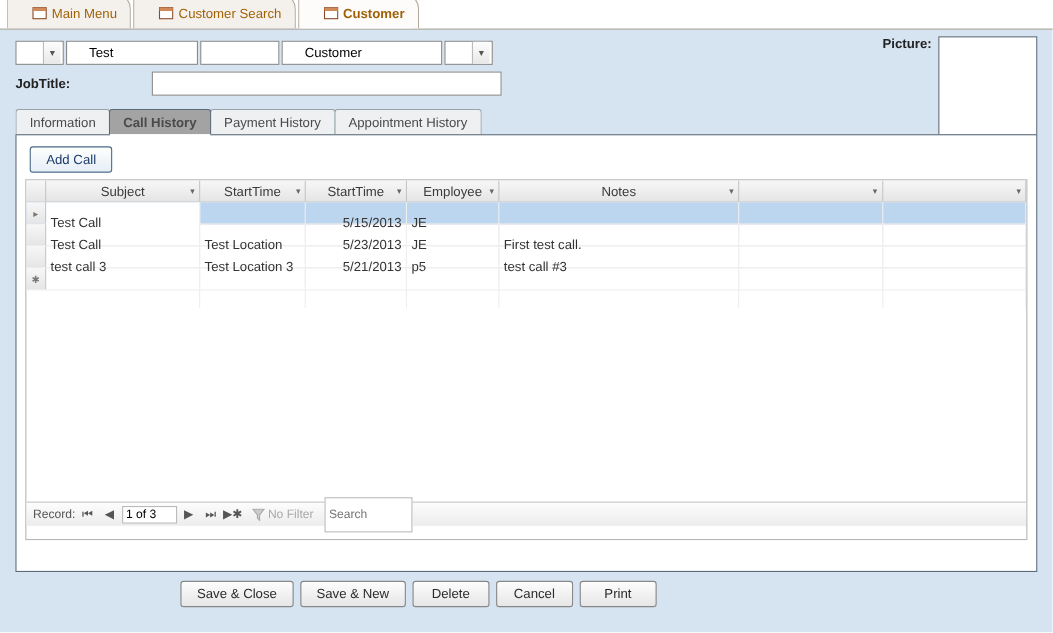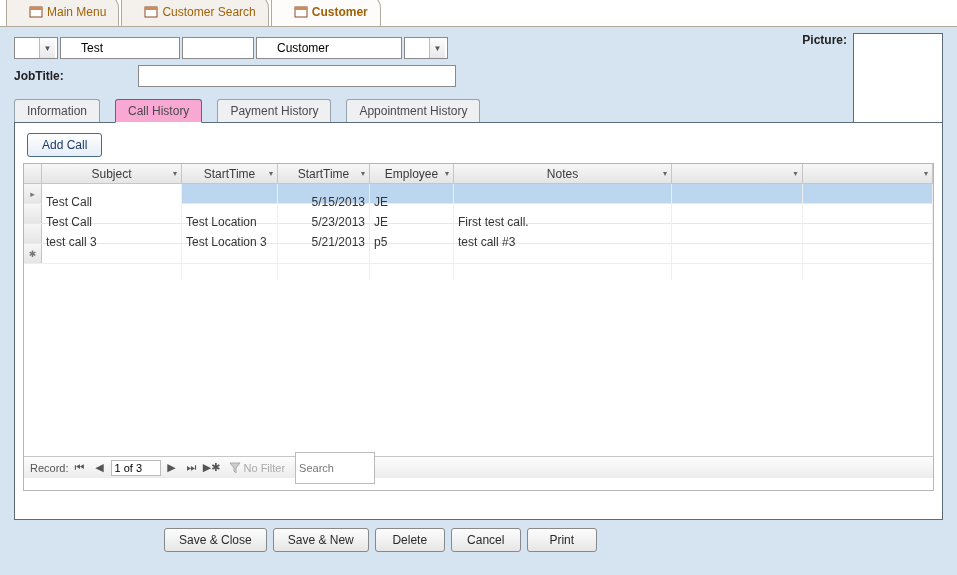--- a/index.html
+++ b/index.html
@@ -82,35 +82,35 @@
   .label { font-weight: normal; color:#222; }
   .picture-area {
     position:absolute; right:14px; top:6px;
     display:flex; align-items:flex-start; gap:6px;
   }
   .picture-box {
     width:90px; height:90px; background:#fff; border:1px solid #5c6b7a;
   }
   .sub-tabs-wrap { margin-top:12px; }
   .sub-tabs {
-    display:flex; align-items:flex-end; gap:16px;text-align:right;
+    display:flex; align-items:flex-end; gap:0;text-align:right;
   }
   .sub-tab {
     padding:4px 12px;
     background:#eef0f1;
     border:1px solid #97a2ab;
     border-bottom:none;
     border-top-left-radius:3px; border-top-right-radius:3px;
     color:#4a4a4a;
     margin-right:-1px;
     cursor:default;
     position:relative;
   }
   .sub-tab.active {
-    background:#f9a8d4; font-weight:normal; z-index:3; border-color:#5c6b7a;
+    background:#a3a3a3; font-weight:bold; z-index:3; border-color:#5c6b7a;
     border-bottom:1px solid #fff; margin-bottom:-1px;
   }
   .sub-tab.active::after {content:""; position:absolute; left:0; right:0; bottom:-2px; height:2px; background:#fff;}
   .sub-panel {
     background:#fff;
     border:1px solid #5c6b7a;
     height:398px;
     position:relative;
     z-index:2;
     padding:10px 8px;

